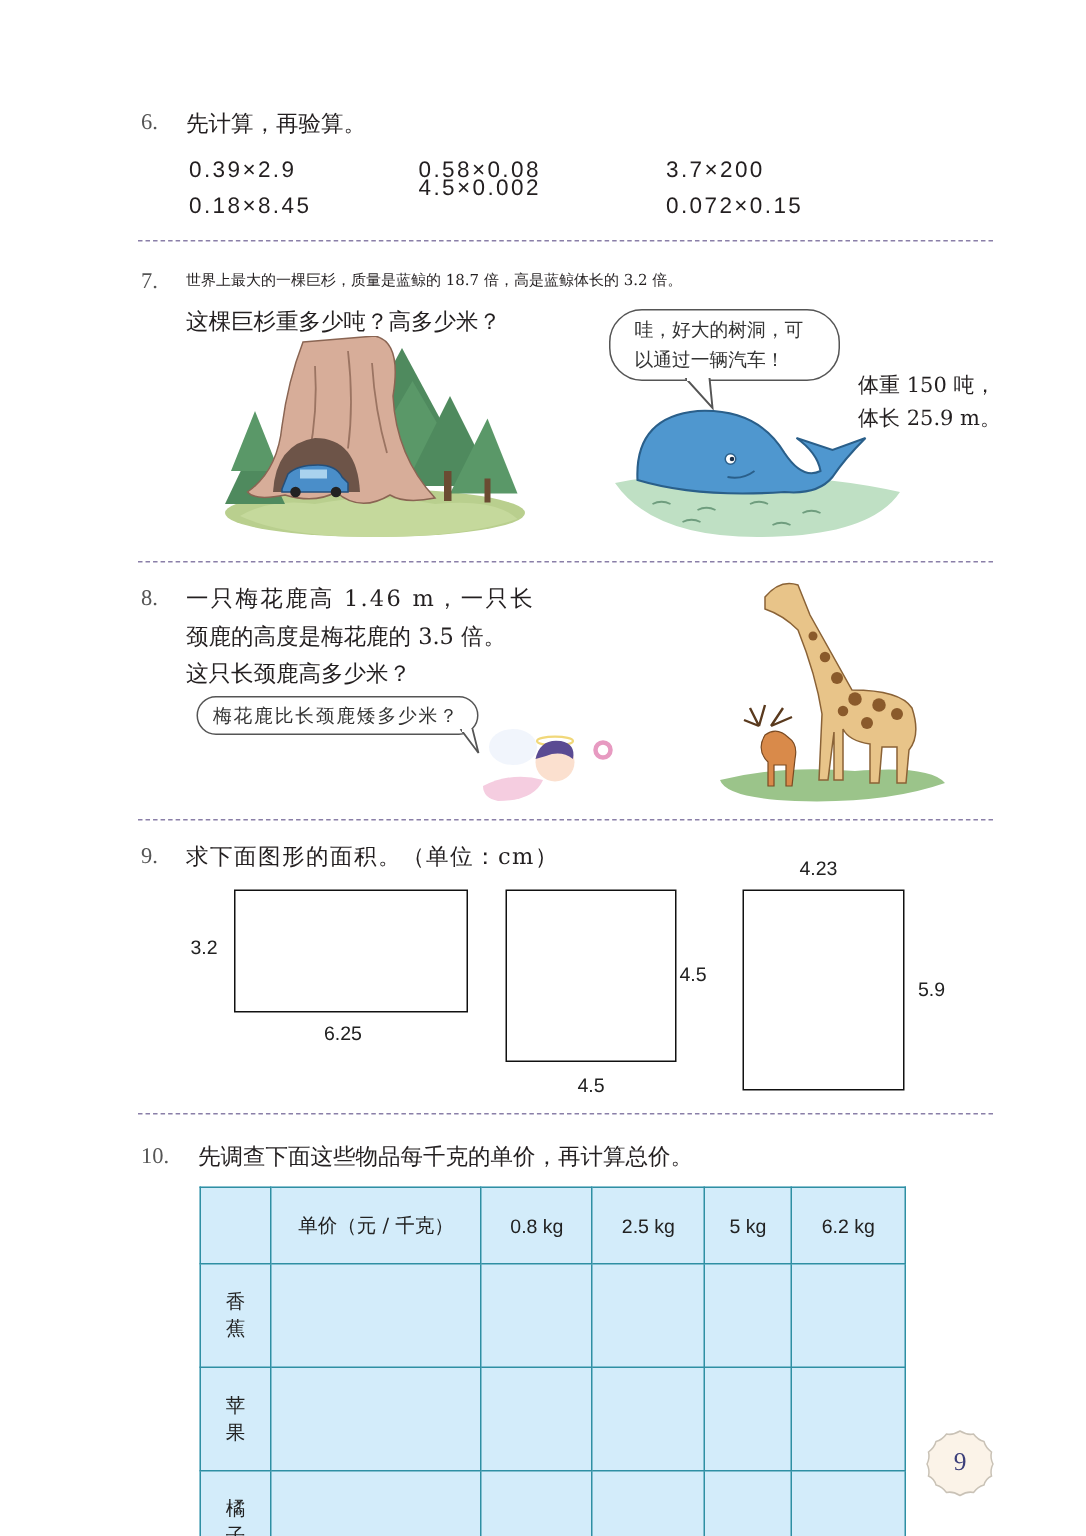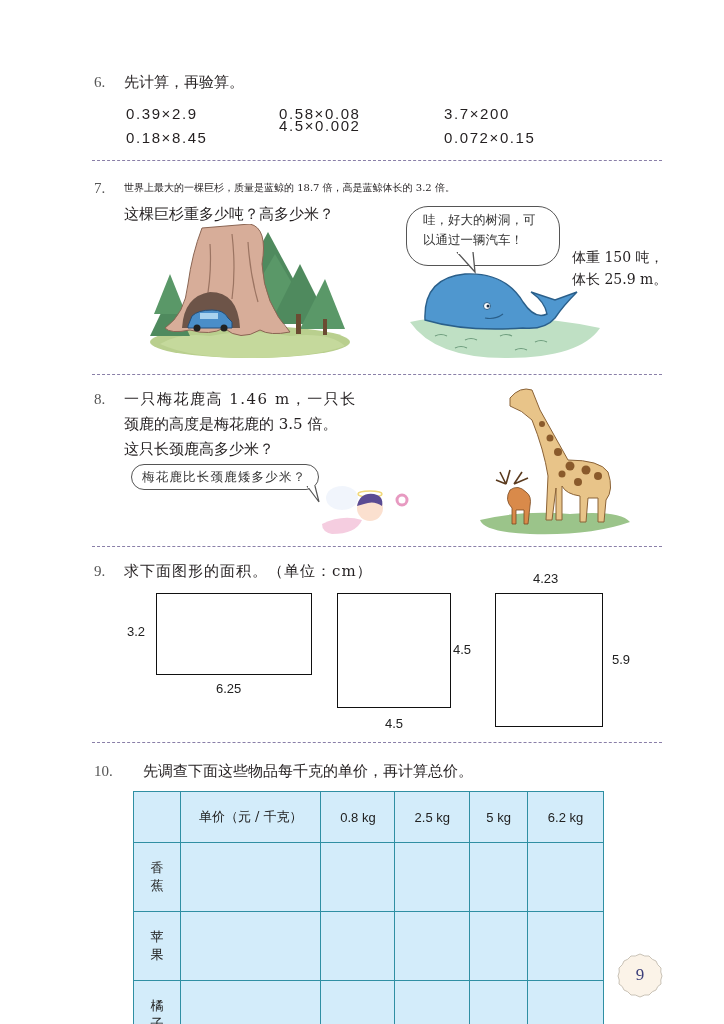--- a/index.html
+++ b/index.html
@@ -142,21 +142,21 @@
     <path d="M108 18 Q110 50 118 78" stroke="#9b7462" stroke-width="1.2" fill="none"></path>
 
     <path d="M42 104 Q44 72 70 68 Q98 68 100 104Z" fill="#6d5448"></path>
 
     <path d="M48 102 L52 92 Q58 86 72 86 Q84 86 88 94 L92 98 L92 104 L48 104Z" fill="#4a8ec9" stroke="#244f7a" stroke-width="1"></path>
     <rect x="60" y="89" width="18" height="6" fill="#a9d2ee"></rect>
     <circle cx="57" cy="104" r="3.5" fill="#222"></circle>
     <circle cx="84" cy="104" r="3.5" fill="#222"></circle>
   </svg>
 
-  <div class="bubble" style="left:406px; top:206px; width:154px; height:60px; border-radius:22px; padding:3px 0 0 16px;">
+  <div class="bubble" style="left:406px; top:206px; width:154px; height:48px; border-radius:22px; padding:3px 0 0 16px;">
     <div>哇，好大的树洞，可</div>
     <div>以通过一辆汽车！</div>
   </div>
   <svg class="abs" style="left:455px; top:252px;" width="30" height="22" viewBox="0 0 30 22">
     <path d="M2 0 L20 20 L18 0" fill="#fff" stroke="#555" stroke-width="1.3"></path>
     <rect x="3" y="0" width="14" height="2" fill="#fff"></rect>
   </svg>
 
   <div class="note" style="left:572px; top:246px;">
     <div>体重 150 吨，</div>
@@ -230,21 +230,21 @@
 
   <div class="rect" style="left:495px; top:593px; width:108px; height:134px;"></div>
   <span class="dim" style="left:533px; top:571px;">4.23</span>
   <span class="dim" style="left:612px; top:652px;">5.9</span>
 </div>
 
 <div class="divider" style="top:742px;"></div>
 
 <div>
   <span class="qnum" style="left:94px; top:763px;">10.</span>
-  <span class="qtext" style="left:143px; top:758px;">先调查下面这些物品每千克的单价，再计算总价。</span>
+  <span class="qtext" style="left:132px; top:758px;">先调查下面这些物品每千克的单价，再计算总价。</span>
 
   <table class="price">
     <colgroup>
       <col style="width:47px">
       <col style="width:141px">
       <col style="width:74px">
       <col style="width:75px">
       <col style="width:58px">
       <col style="width:76px">
     </colgroup>

